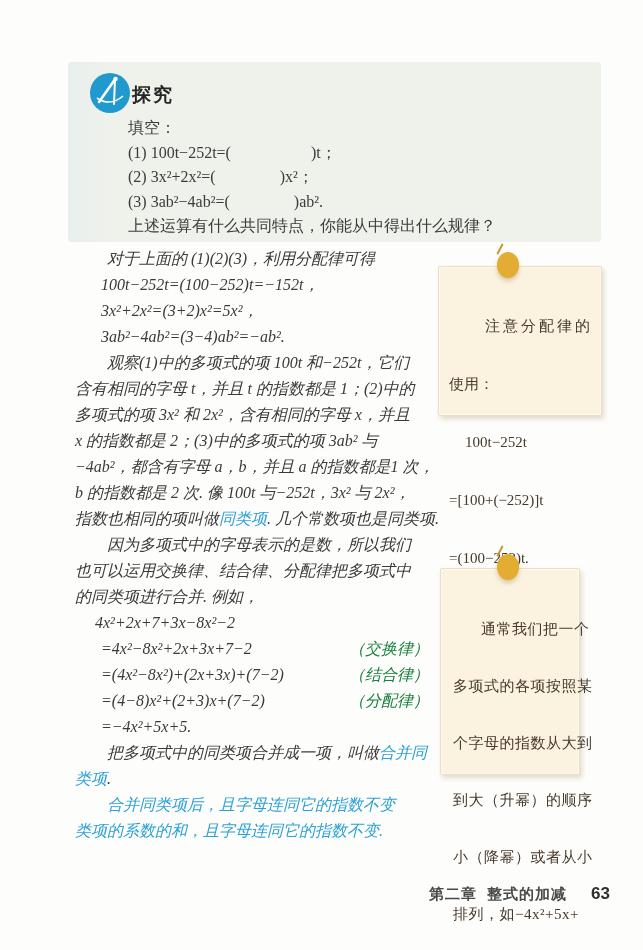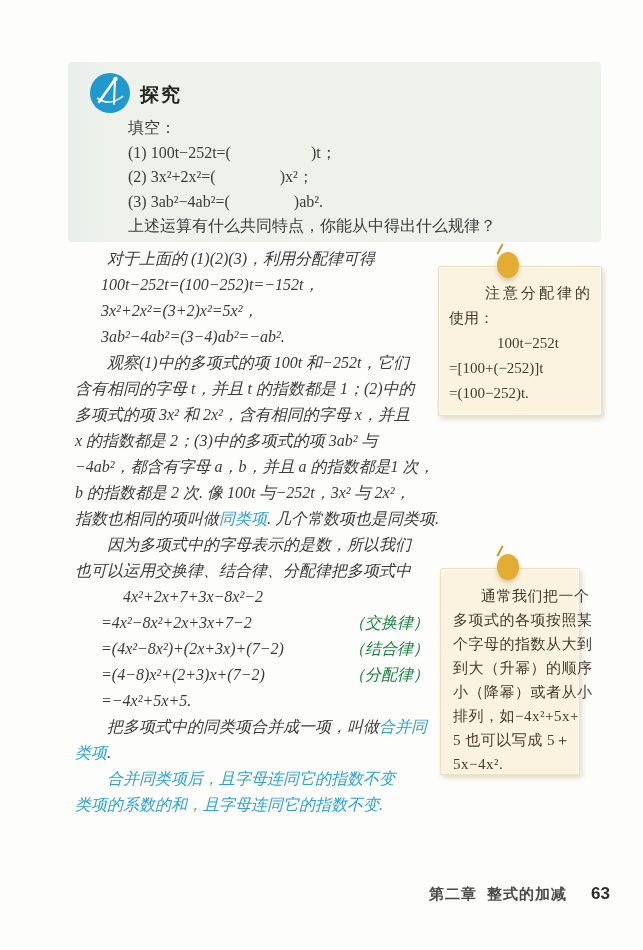--- a/index.html
+++ b/index.html
@@ -18,21 +18,21 @@
     position: absolute; left: 68px; top: 62px;
     width: 533px; height: 180px;
     background: linear-gradient(90deg, #e9efed 0%, #eef2ea 8%, #eef2ea 100%);
     border-radius: 4px;
   }
   .explore-icon {
     position: absolute; left: 22px; top: 11px;
     width: 40px; height: 40px;
   }
   .explore-title {
-    position: absolute; left: 72px; top: 20px;
+    position: absolute; left: 64px; top: 20px;
     font-family: "Liberation Sans", sans-serif;
     font-size: 19px; font-weight: bold; color: #252525;
     letter-spacing: 2px;
   }
   .explore-body {
     position: absolute; left: 60px; top: 54px; right: 14px;
     font-size: 16px; line-height: 24.5px; color: #3b3b3b;
     white-space: nowrap;
   }
 
@@ -40,40 +40,40 @@
   .main-col {
     position: absolute; left: 75px; top: 246px; width: 366px;
     font-size: 16px; line-height: 26px; color: #3a3a3a; font-style: italic;
   }
   .main-col .line { white-space: nowrap; }
   .indent { text-indent: 32px; }
   .math-block { margin-left: 26px; }
   .blue { color: #2ba1d6; }
   .deriv-row { position: relative; white-space: nowrap; }
   .deriv-row .expr { display: inline-block; margin-left: 26px; }
-  .deriv-row.first .expr { margin-left: 48px; text-align: right; }
+  .deriv-row.first .expr { margin-left: 20px; text-align: right; }
   .deriv-row .law { position: absolute; left: 262px; top: 0; color: #15803d; margin-left: 12px; }
 
   
   .note {
     position: absolute;
     background: #fbf3e0;
     border: 1px solid #eadfc4;
     box-shadow: 2px 3px 5px rgba(150,120,60,0.25), inset 0 0 0 1px rgba(255,255,255,0.5);
     border-radius: 2px;
     color: #46392a;
     font-size: 15px;
   }
   .note-1 { left: 438px; top: 266px; width: 164px; height: 150px; padding: 14px 10px 0 10px; line-height: 25px; }
   .note-2 { left: 440px; top: 568px; width: 140px; height: 207px; padding: 15px 12px 0 12px; line-height: 24px; letter-spacing: 0.5px; }
   .note .cjk-spaced { letter-spacing: 3px; }
   .note-1 .l1 { text-indent: 36px; }
-  .note-1 .math-1 { margin-left: 16px; text-align: center; }
+  .note-1 .math-1 { margin-left: 16px; }
   .note-2 .l1 { text-indent: 28px; }
-  .note .nline { white-space: nowrap; }
+  .note .nline { white-space: nowrap; margin-top: 33px; }
 
   .pushpin {
     position: absolute;
     width: 22px; height: 26px;
     border-radius: 50% 50% 50% 50%;
     background: radial-gradient(circle at 35% 30%, #f8dd96 0%, #ecbf55 45%, #dda32d 80%, #d09а28 100%);
     background-color: #e3ac33;
     box-shadow: 0 3px 4px rgba(160,120,40,0.35);
   }
   .pushpin::before {
@@ -138,20 +138,21 @@
       <div class="line">多项式的项 3x² 和 2x²，含有相同的字母 x，并且</div>
       <div class="line">x 的指数都是 2；(3)中的多项式的项 3ab² 与</div>
       <div class="line">−4ab²，都含有字母 a，b，并且 a 的指数都是1 次，</div>
       <div class="line">b 的指数都是 2 次. 像 100t 与−252t，3x² 与 2x²，</div>
       <div class="line"><span>指数也相同的项叫做</span><span class="blue">同类项</span><span>. 几个常数项也是同类项.</span></div>
     </div>
 
     <div>
       <div class="line indent">因为多项式中的字母表示的是数，所以我们</div>
       <div class="line">也可以运用交换律、结合律、分配律把多项式中</div>
+      <div class="line">的同类项进行合并. 例如，</div>
     </div>
 
     <div>
       <div class="deriv-row first"><span class="expr">4x²+2x+7+3x−8x²−2</span><span class="law"></span></div>
       <div class="deriv-row"><span class="expr">=4x²−8x²+2x+3x+7−2</span><span class="law">（交换律）</span></div>
       <div class="deriv-row"><span class="expr">=(4x²−8x²)+(2x+3x)+(7−2)</span><span class="law">（结合律）</span></div>
       <div class="deriv-row"><span class="expr">=(4−8)x²+(2+3)x+(7−2)</span><span class="law">（分配律）</span></div>
       <div class="deriv-row"><span class="expr">=−4x²+5x+5.</span><span class="law"></span></div>
     </div>
 

